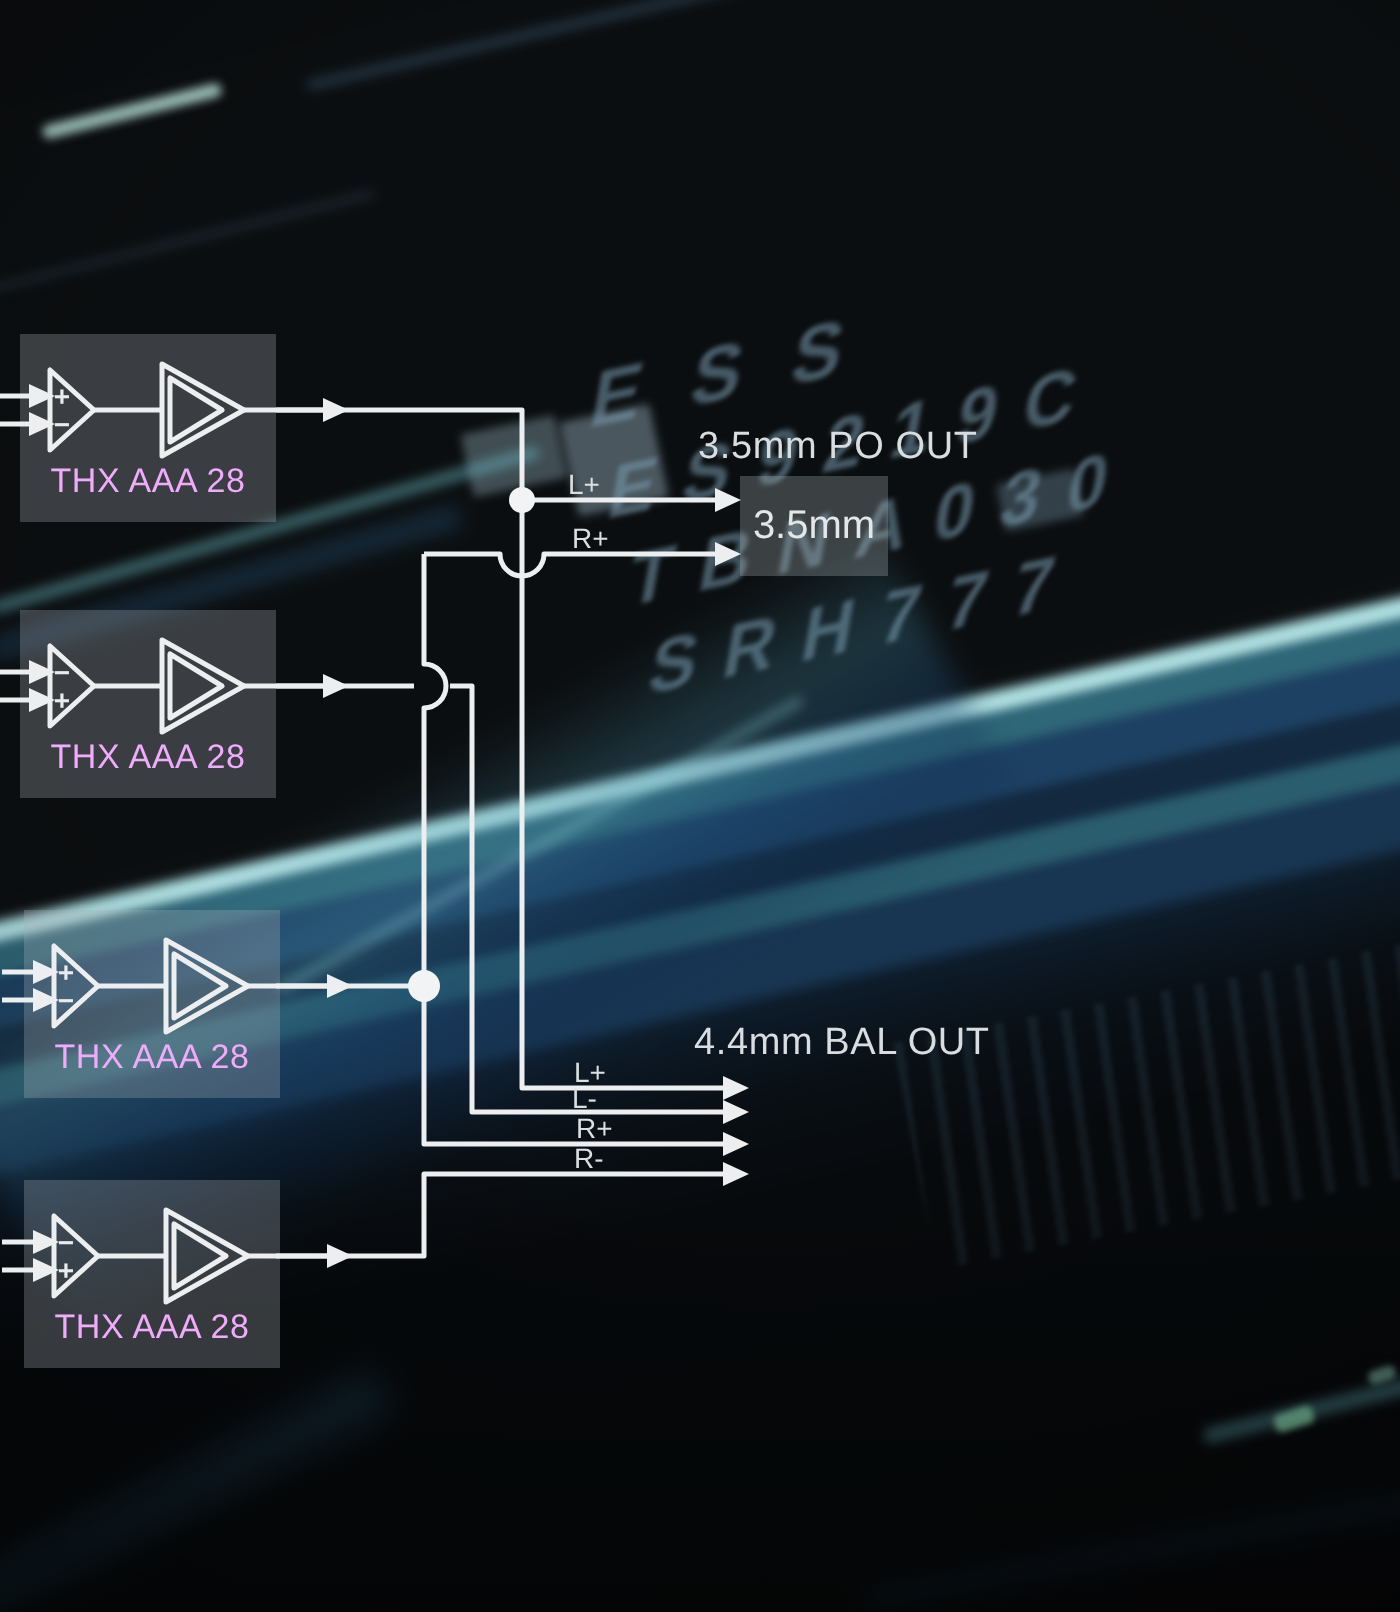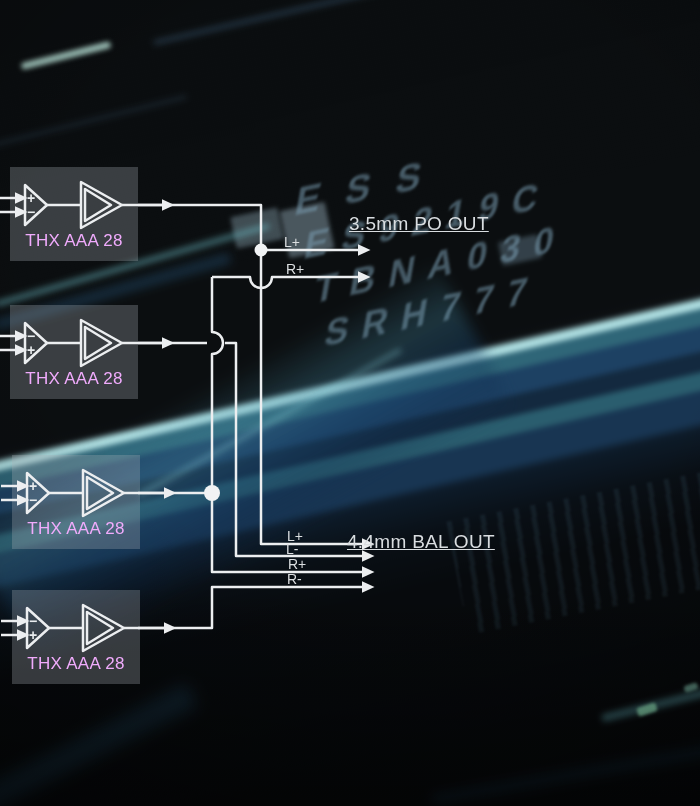--- a/index.html
+++ b/index.html
@@ -99,23 +99,23 @@
   .jack-35{
     left:370px;top:238px;width:74px;height:50px;
     background:rgba(172,181,187,0.30);
     font-size:20px;line-height:50px;text-align:center;
   }
   .jack-44{
     left:376px;top:540px;width:73px;height:53px;
     background:rgba(150,158,164,0.38);
     font-size:19px;line-height:23px;padding:4px 0 0 11px;
   }
-  .heading{position:absolute;z-index:30;font-size:19px;color:#d9dde0;letter-spacing:0.3px;white-space:nowrap;text-decoration:underline;}
+  .heading{position:absolute;z-index:30;font-size:19px;color:#d9dde0;letter-spacing:0.3px;white-space:nowrap;}
   .hd-po{left:349px;top:213px;}
-  .hd-bal{left:347px;top:511px;margin-top:20px;}
+  .hd-bal{left:347px;top:511px;}
   .port{position:absolute;z-index:30;font-size:14px;color:#dcdfe1;white-space:nowrap;}
   .p35-lp{left:284px;top:234px;}
   .p35-rp{left:286px;top:261px;}
   .p44-lp{left:287px;top:528px;}
   .p44-lm{left:286px;top:541px;}
   .p44-rp{left:288px;top:556px;}
   .p44-rm{left:287px;top:571px;}
 
   svg.wires{position:absolute;left:0;top:0;z-index:20;}
   svg.wires path, svg.wires use{stroke:#eceef0;stroke-width:2.5;fill:none;stroke-linejoin:round;}
@@ -166,20 +166,23 @@
     <span class="sign sign-top">+</span>
     <span class="sign sign-bot">−</span>
     <div class="amp-label">THX AAA 28</div>
   </div>
   <div class="amp-box amp4">
     <span class="sign sign-top">−</span>
     <span class="sign sign-bot">+</span>
     <div class="amp-label">THX AAA 28</div>
   </div>
 
+  <div class="jack-box jack-35">
+    <span>3.5mm</span>
+  </div>
 
   <div class="heading hd-po">3.5mm PO OUT</div>
   <div class="heading hd-bal">4.4mm BAL OUT</div>
   <div class="port p35-lp">L+</div>
   <div class="port p35-rp">R+</div>
   <div class="port p44-lp">L+</div>
   <div class="port p44-lm">L-</div>
   <div class="port p44-rp">R+</div>
   <div class="port p44-rm">R-</div>
 

